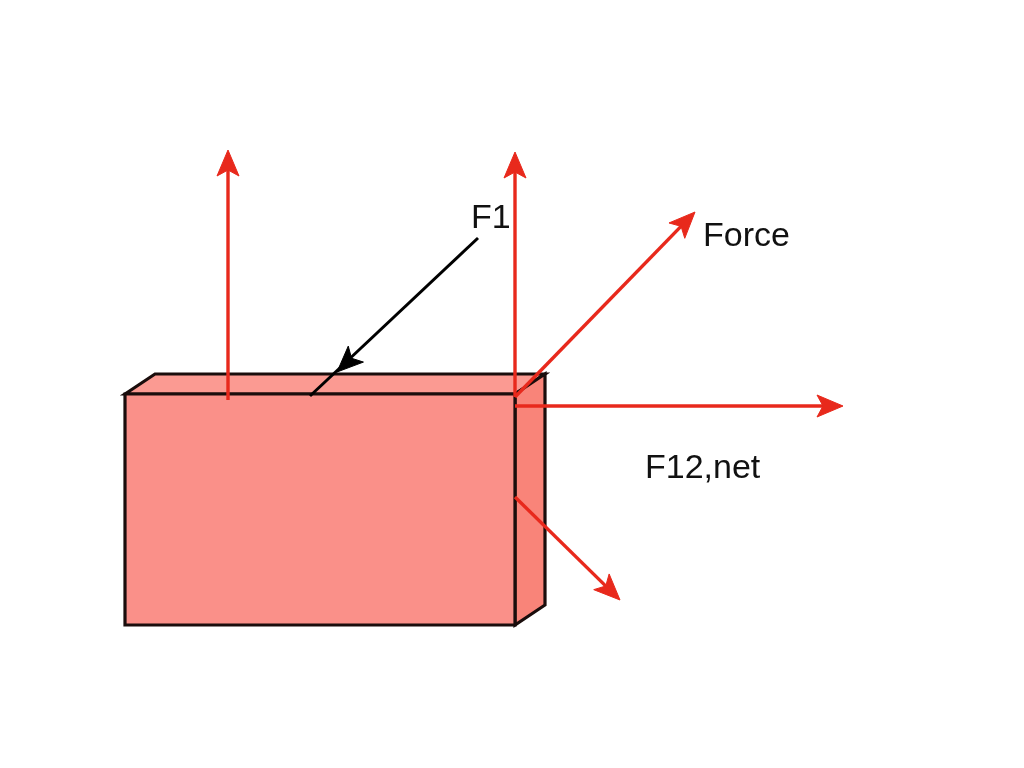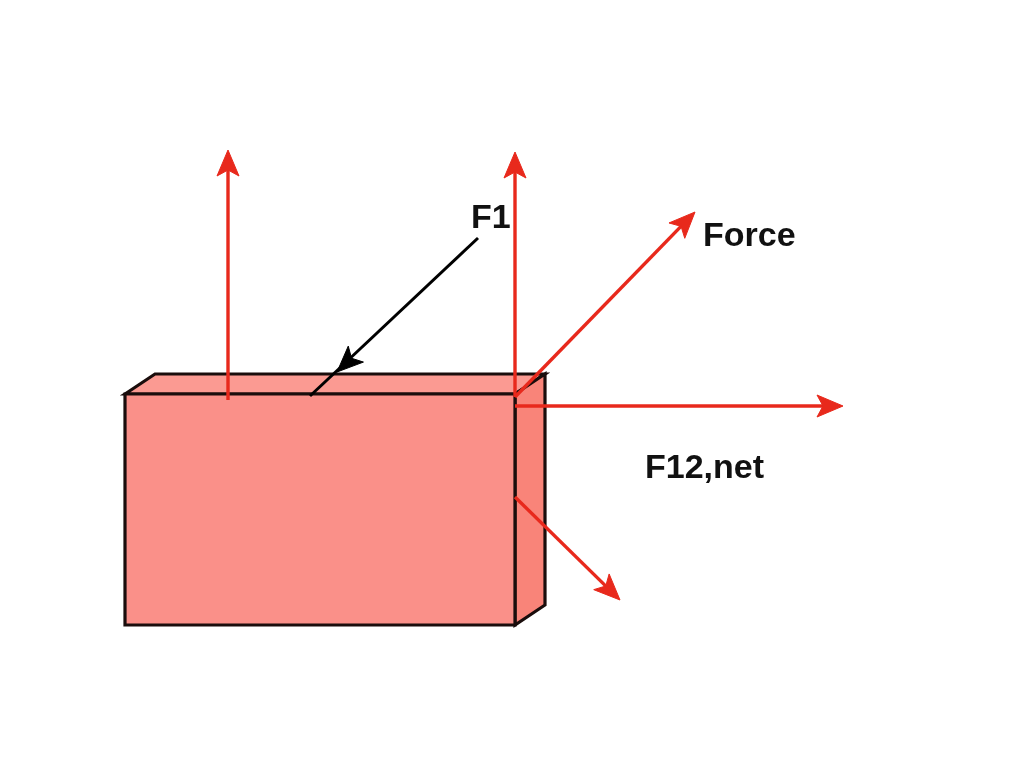--- a/index.html
+++ b/index.html
@@ -11,21 +11,20 @@
     width: 1024px;
     height: 768px;
     font-family: "Liberation Sans", sans-serif;
     overflow: hidden;
   }
   #diagram-root {
     position: relative;
     width: 896px;
     height: 768px;
     background: #ffffff;
-    font-weight: bold;
   }
   svg#force-diagram {
     display: block;
     width: 1024px;
     height: 768px;
   }
   .vec-label {
     font-family: "Liberation Sans", sans-serif;
     font-size: 34px;
     fill: #111111;

